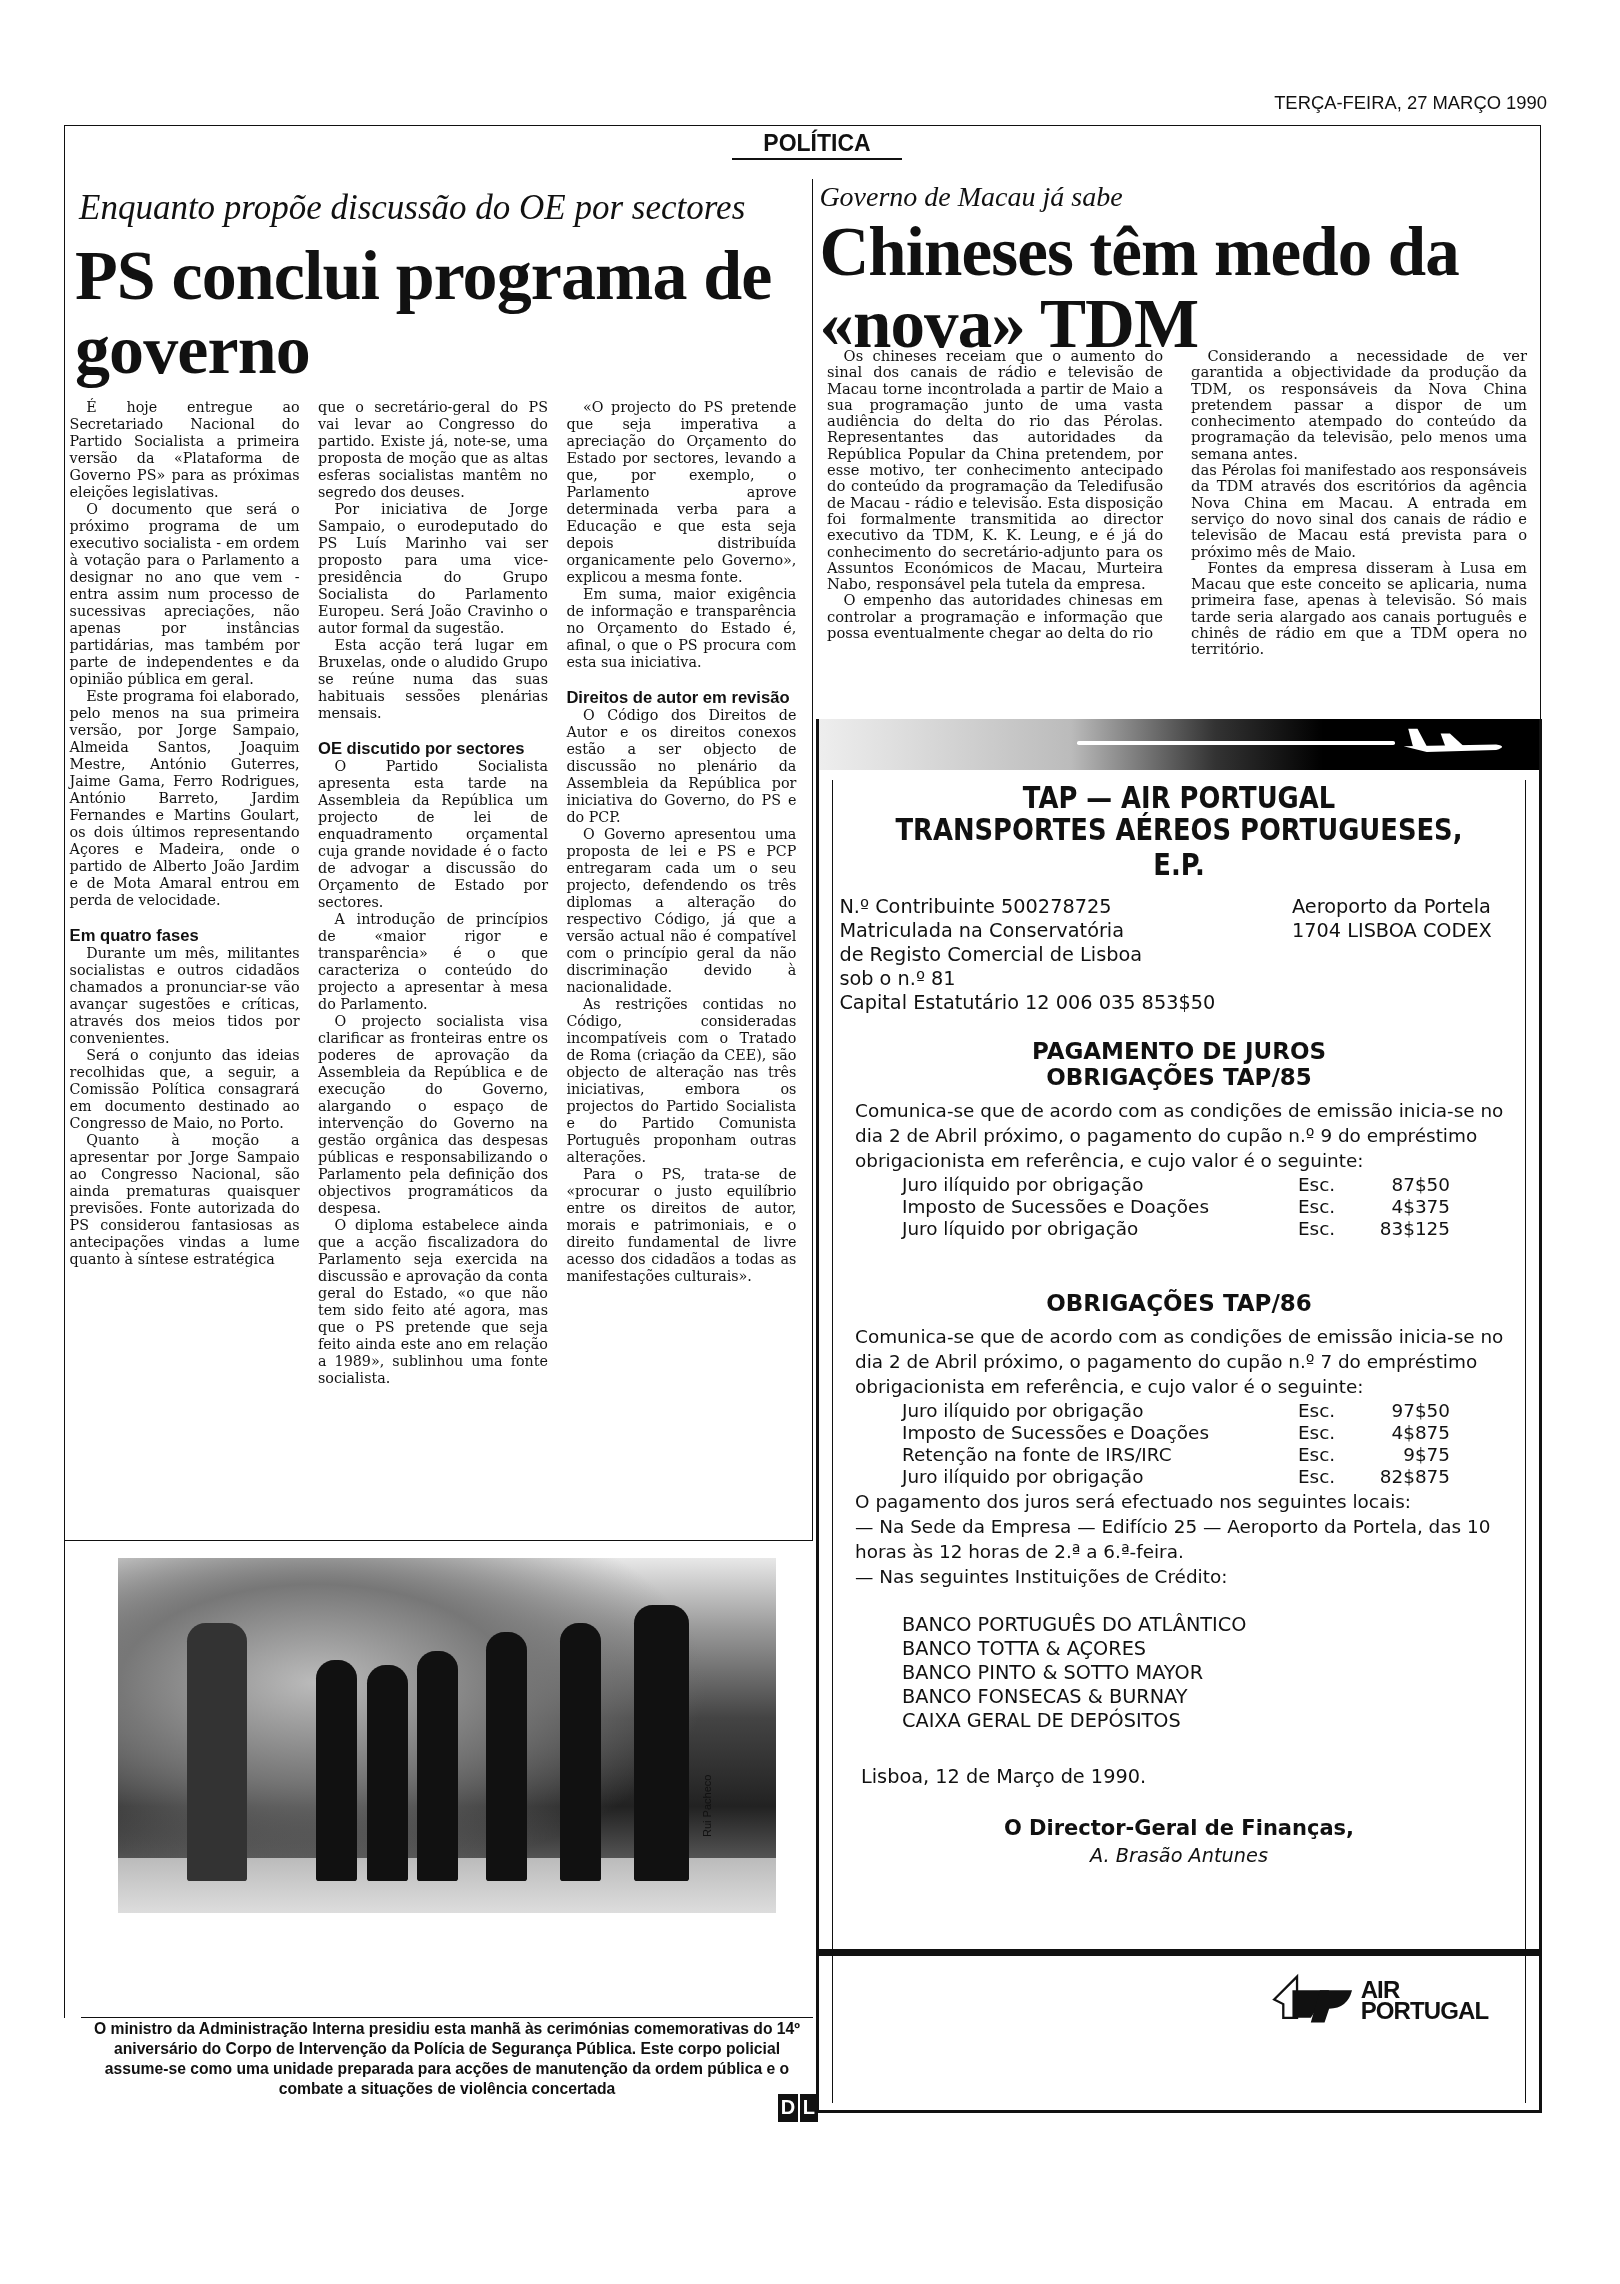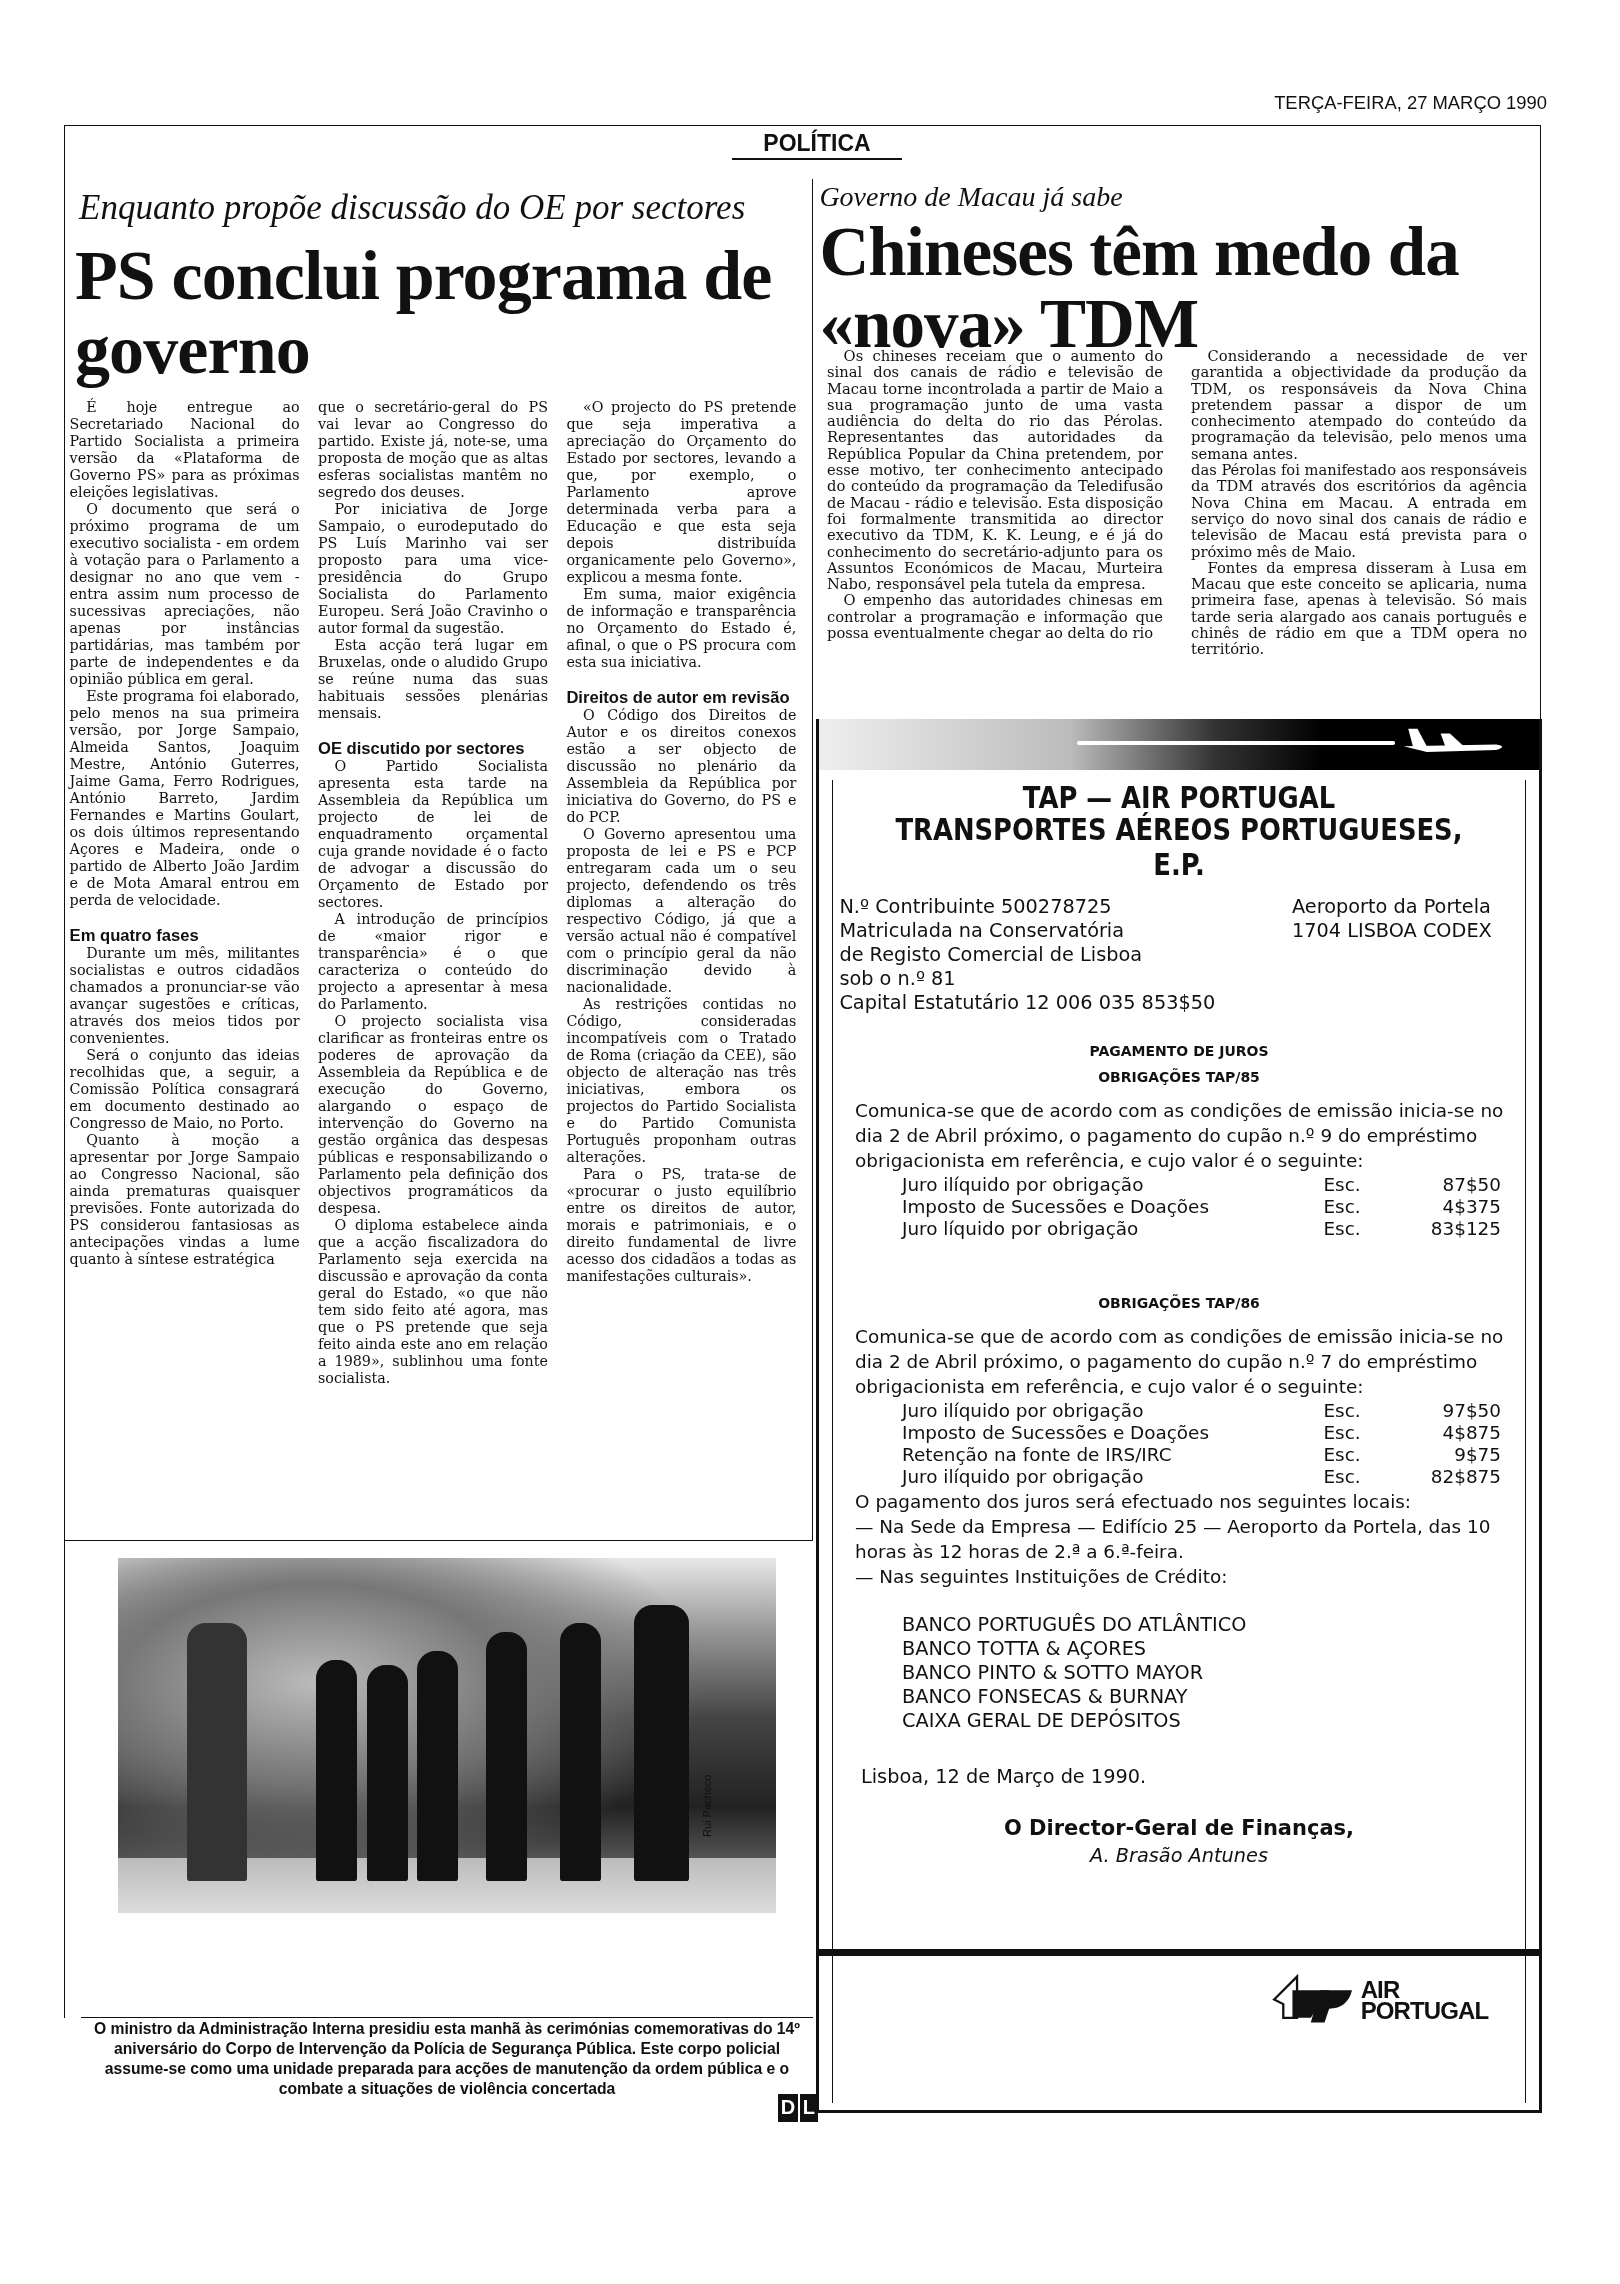--- a/index.html
+++ b/index.html
@@ -61,25 +61,25 @@
   .ad-banner .trail { position: absolute; left: 258px; top: 22px; width: 318px; height: 3.7px; background: #fff; border-radius: 1.8px; }
   .plane-icon { position: absolute; left: 580px; top: 7.4px; width: 111px; height: 37px; }
   .ad-inner { position: absolute; left: 13px; top: 61px; right: 13px; bottom: 7.4px; border-left: 0.9px solid #111; border-right: 0.9px solid #111; }
   .ad-title { position: absolute; left: 0; right: 0; text-align: center; font-family: "DejaVu Sans", sans-serif; font-weight: bold;
     transform: scaleX(0.86); transform-origin: center; }
   .ad-title.t1 { top: 0; font-size: 30px; }
   .ad-title.t2 { top: 32px; font-size: 30px; }
   .ad-info { position: absolute; top: 115px; font-size: 19.3px; line-height: 24px; }
   .ad-info.left { left: 6.4px; }
   .ad-info.right { left: 459px; }
-  .ad-h { position: absolute; left: 0; right: 0; text-align: center; font-weight: bold; font-size: 14px; line-height: 26px; }
+  .ad-h { position: absolute; left: 0; right: 0; text-align: center; font-weight: bold; font-size: 23px; line-height: 26px; }
   .ad-para { position: absolute; left: 0; right: 0; font-size: 18.4px; line-height: 25px; padding: 0 3.7px; }
   .ad-para .indent { padding-left: 18.4px; }
   .rate-table { position: absolute; left: 69px; width: 599px; font-size: 18.4px; line-height: 22px; }
-  .rate-row { display: flex; justify-content: space-between; }
+  .rate-row { display: flex; justify-content: flex-start; }
   .rate-row .lbl { width: 396px; }
   .rate-row .cur { width: 60px; }
   .rate-row .amt { width: 92px; text-align: right; }
   .banks { position: absolute; left: 69px; font-size: 19.3px; line-height: 24px; }
   .ad-date { position: absolute; left: 28px; font-size: 19.3px; }
   .ad-sign { position: absolute; left: 0; right: 0; text-align: center; font-weight: bold; font-size: 21px; }
   .ad-signer { position: absolute; left: 0; right: 0; text-align: center; font-style: italic; font-size: 19.3px; }
   .ad-footer { position: absolute; left: 0; right: 0; top: 1230px; height: 7.4px; background: #111; }
   .tap-logo { position: absolute; left: 441px; top: 1253px; display: flex; align-items: center; gap: 3.7px; }
   .tap-mark { width: 97px; height: 55px; }

